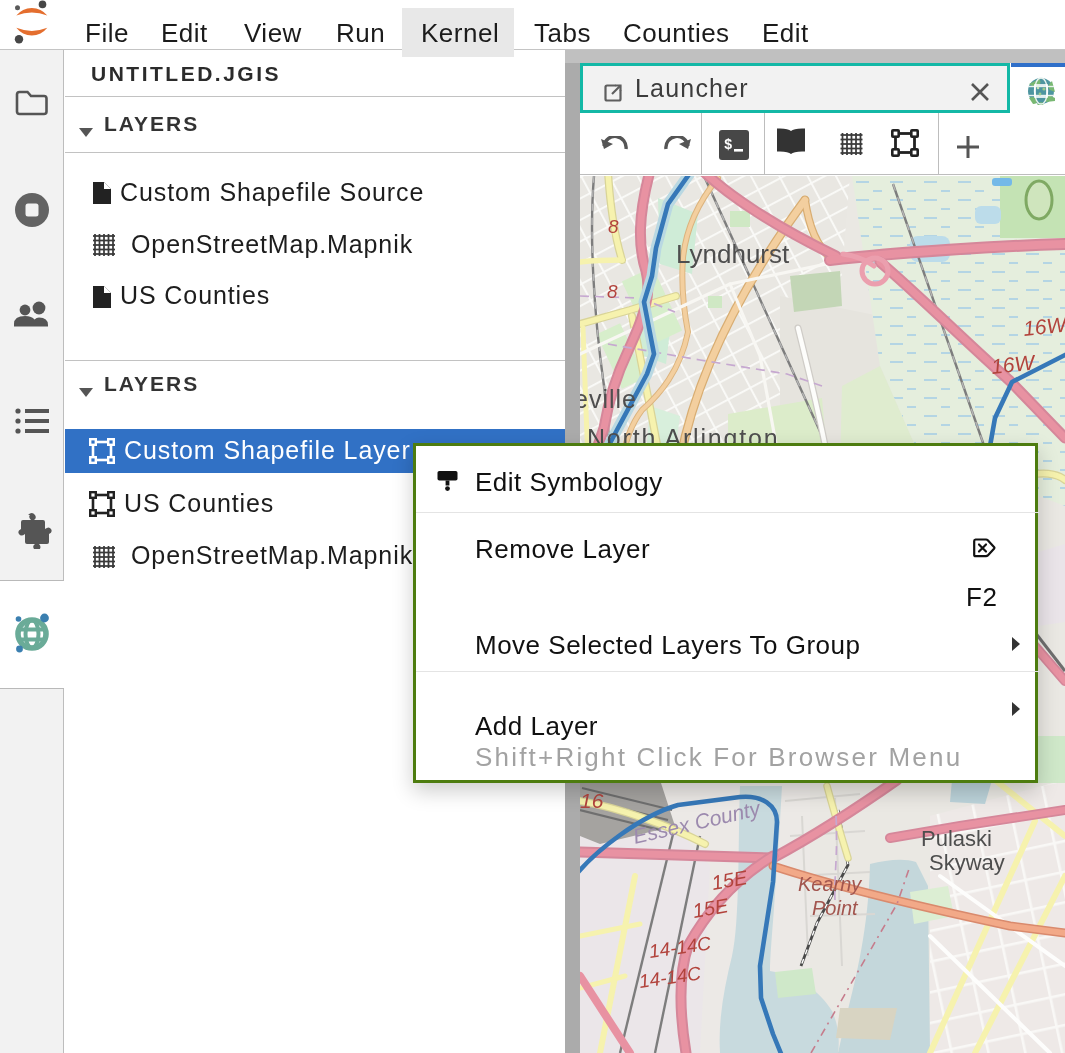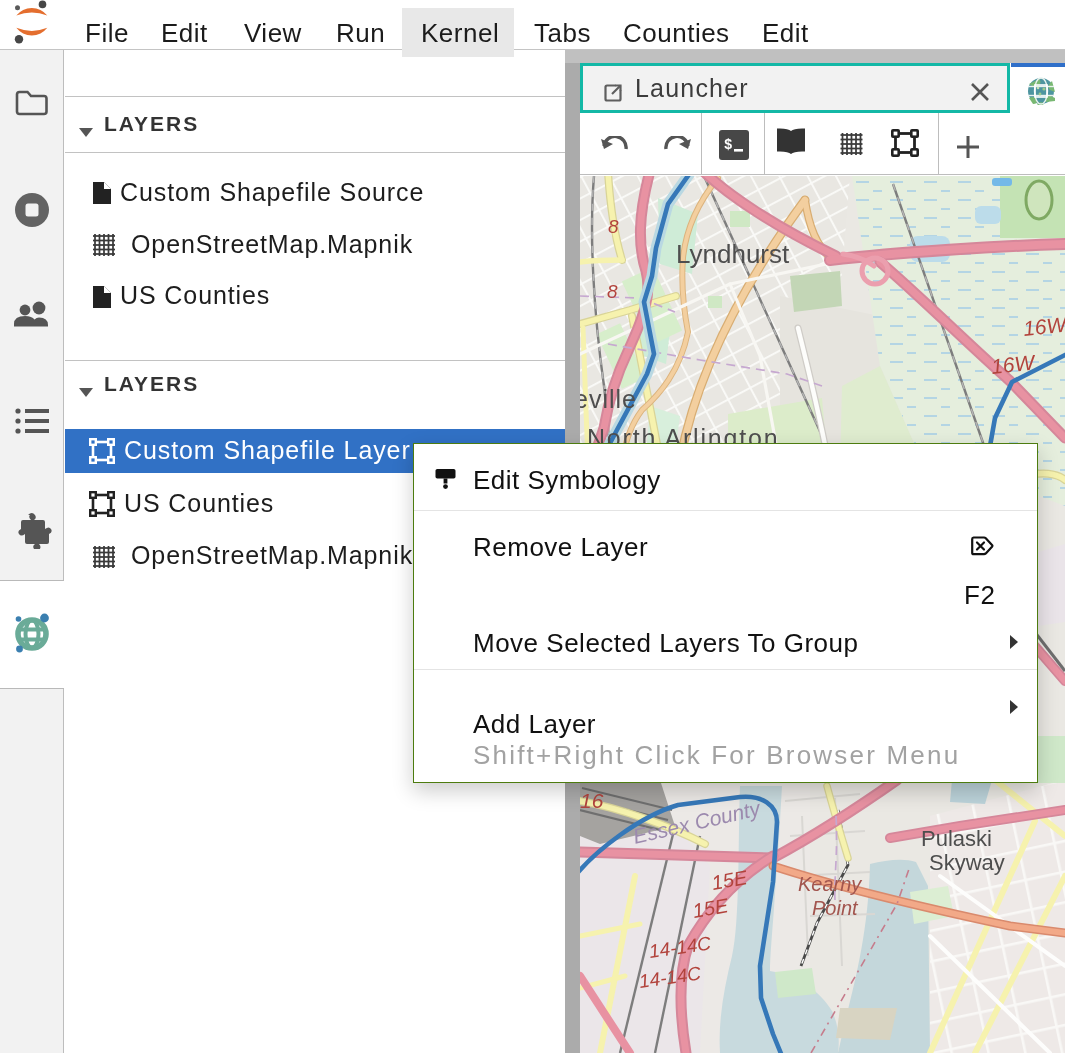--- a/index.html
+++ b/index.html
@@ -21,21 +21,21 @@
   #divider{position:absolute;left:565px;top:49px;width:15px;height:1004px;background:#ababab;z-index:5;}
   #topstrip{position:absolute;left:565px;top:49px;width:500px;height:14px;background:#c0c0c0;z-index:6;}
   #launchertab{position:absolute;left:580px;top:63px;width:430px;height:50px;background:#f2f2f2;
     border:3px solid #14b8a6;box-sizing:border-box;z-index:7;}
   #activetab{position:absolute;left:1011px;top:63px;width:54px;height:50px;background:#fff;z-index:7;}
   #toolbar{position:absolute;left:580px;top:113px;width:485px;height:62px;background:#fff;
     border-bottom:1px solid #bdbdbd;box-sizing:border-box;z-index:7;}
   .vsep{position:absolute;top:0;width:0;height:61px;border-left:1px solid #bdbdbd;}
   #map{position:absolute;left:580px;top:176px;width:485px;height:877px;z-index:1;overflow:hidden;}
   #ctxmenu{position:absolute;left:413px;top:443px;width:625px;height:340px;background:#fff;
-    border:1px solid #4d7c0f;box-sizing:border-box;z-index:40;
+    border:3px solid #4d7c0f;box-sizing:border-box;z-index:40;
     box-shadow:0 8px 20px rgba(0,0,0,0.2);}
   .cmi{position:absolute;left:59px;font-size:26px;letter-spacing:0.5px;color:#111;white-space:nowrap;}
   .cmsep{position:absolute;left:0;width:623px;border-top:1px solid #e4e4e4;}
 </style>
 </head>
 <body>
 
 <div id="menubar">
   <svg class="abs" style="left:13px;top:0px" width="40" height="46" viewBox="0 0 40 46">
     <path d="M3.3 15.6 A 19.5 19.5 0 0 1 34.3 15.6 A 42 42 0 0 0 3.3 15.6 Z" fill="#e46e2e"></path>
@@ -87,20 +87,21 @@
       <line x1="6.9" y1="16.5" x2="33.1" y2="16.5" stroke-width="4"></line>
       <line x1="7.1" y1="26.5" x2="32.9" y2="26.5" stroke-width="4"></line>
     </g>
     <circle cx="6.5" cy="6" r="2.8" fill="#3b7fb0"></circle>
     <circle cx="32.5" cy="5" r="4.4" fill="#3b7fb0"></circle>
     <circle cx="7.5" cy="36" r="3.4" fill="#3b7fb0"></circle>
   </svg>
 </div>
 
 <div id="panel">
+  <div style="position:absolute;left:26px;top:13px;font-size:21px;font-weight:bold;letter-spacing:2.5px;color:#2b2b2b;">UNTITLED.JGIS</div>
   <div class="hborder" style="top:47px"></div>
   <svg class="abs" style="left:13px;top:78px" width="16" height="11">
       <path d="M1 1 L15 1 L8 10 Z" fill="#555"></path>
     </svg>
   <div style="position:absolute;left:39px;top:63px;font-size:21px;font-weight:bold;letter-spacing:2px;color:#333;">LAYERS</div>
   <div class="hborder" style="top:103px"></div>
 
   <svg class="ticon" style="left:23px;top:130px" viewBox="0 0 28 28">
     <path d="M5 3 h11 l7 7 v15 h-18 Z" fill="#222"></path>
       <path d="M16 3 l7 7 h-7 Z" fill="#fff"></path>

